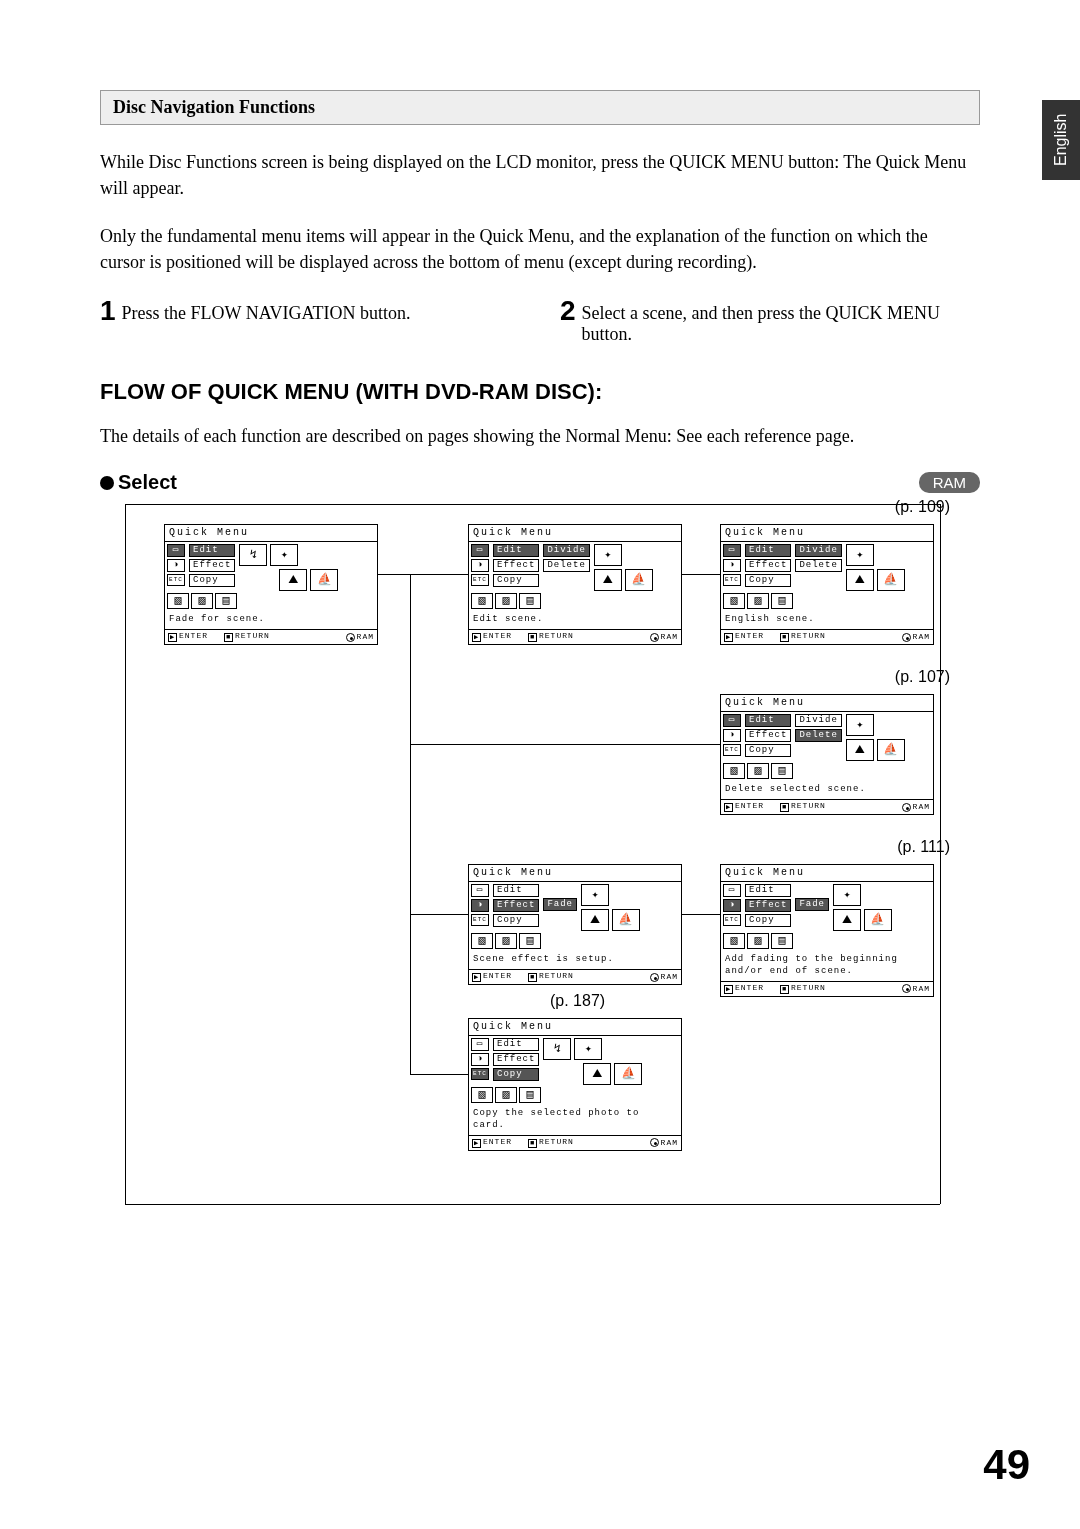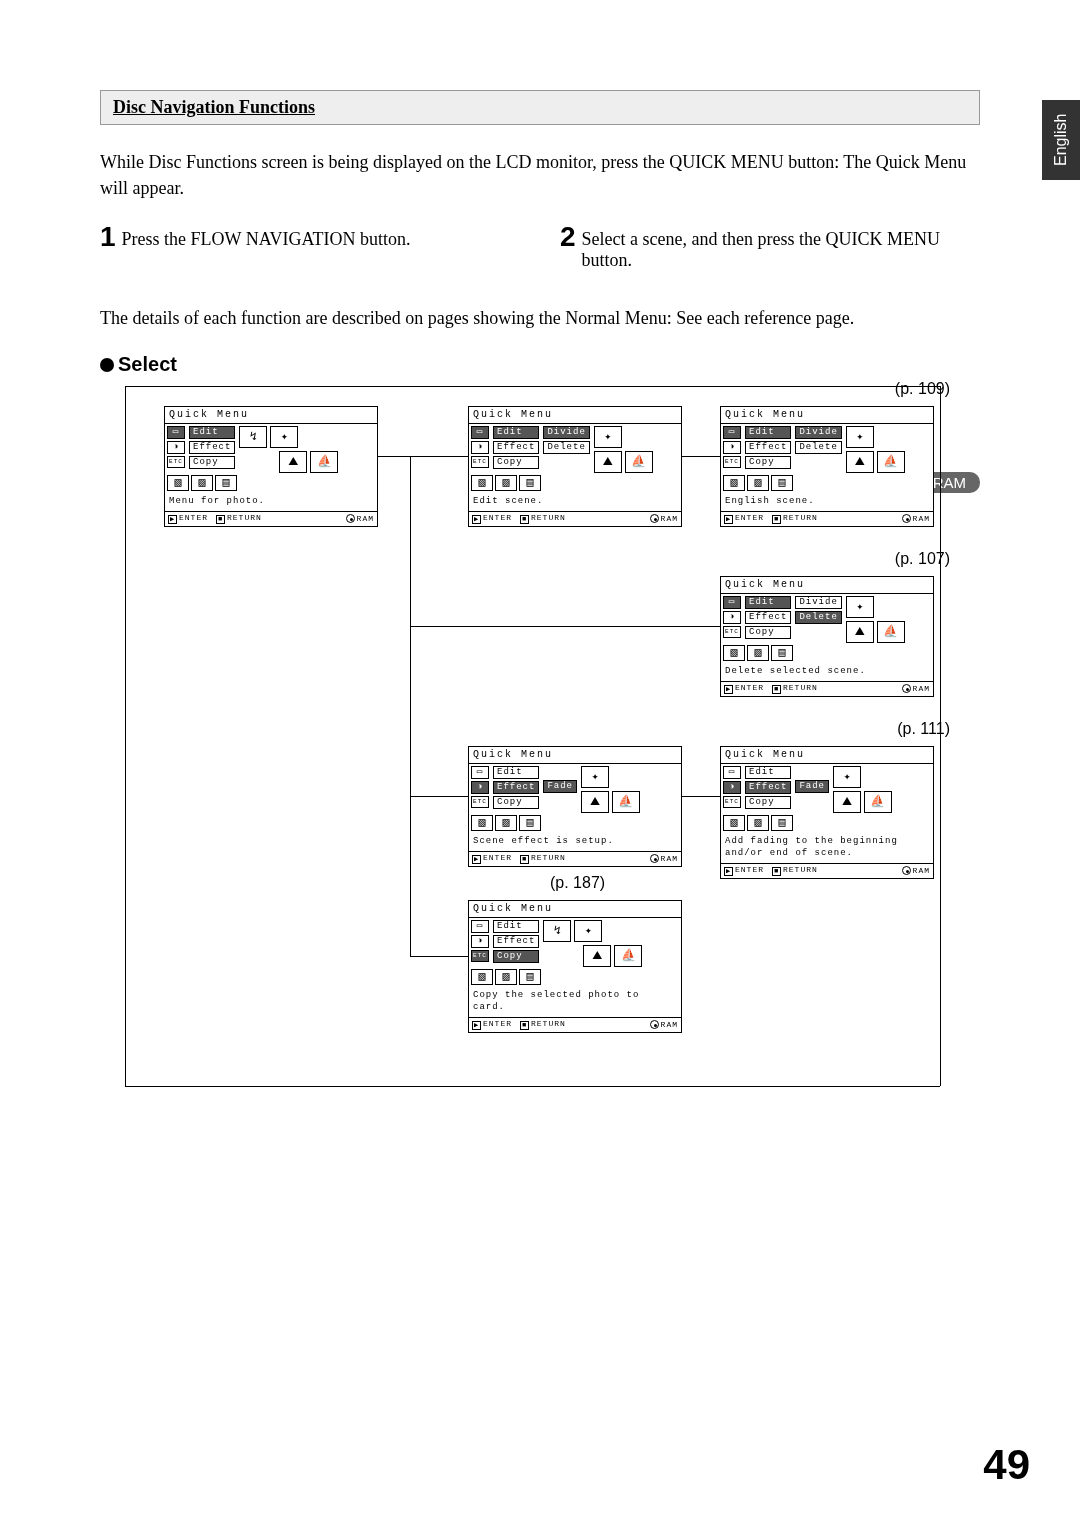--- a/index.html
+++ b/index.html
@@ -34,21 +34,20 @@
     font-size: 16px;
   }
   .section-header {
     border: 1px solid #999;
     background: #eee;
     padding: 6px 12px;
     font-weight: bold;
     font-size: 18px;
     margin-bottom: 24px;
     width: 880px;
-    text-decoration: underline;
   }
   .body-text {
     font-size: 18px;
     line-height: 1.45;
     margin-bottom: 22px;
     width: 870px;
   }
   .steps {
     display: flex;
     gap: 40px;
@@ -160,21 +159,21 @@
   }
   .mb-foot {
     display: flex;
     justify-content: space-between;
     align-items: center;
     border-top: 1px solid #000;
     padding: 2px 3px;
     font-size: 8px;
     letter-spacing: 1px;
   }
-  .mb-foot .er { display: flex; gap: 8px; }
+  .mb-foot .er { display: flex; gap: 16px; }
   .mb-foot .ram { display: flex; align-items: center; gap: 2px; }
   .sq { display:inline-block; width:9px; height:9px; border:1px solid #000; margin-right:2px; vertical-align:-1px;}
   .sq.play::after{content:"▶"; font-size:7px; line-height:7px; display:block; text-align:center;}
   .sq.stop::after{content:"■"; font-size:7px; line-height:7px; display:block; text-align:center;}
   .circ { display:inline-block; width:9px; height:9px; border:1px solid #000; border-radius:50%; position:relative;}
   .circ::after{content:""; position:absolute; left:3px; top:3px; width:3px; height:3px; background:#000; border-radius:50%;}
   .page-num {
     position: absolute;
     right: 50px;
     bottom: 40px;
@@ -186,34 +185,36 @@
 </head>
 <body>
 
 <div class="side-tab">English</div>
 
 <div class="page">
 
   <div class="section-header">Disc Navigation Functions</div>
 
   <p class="body-text">While Disc Functions screen is being displayed on the LCD monitor, press the QUICK MENU button: The Quick Menu will appear.</p>
+  <p class="body-text">Only the fundamental menu items will appear in the Quick Menu, and the explanation of the function on which the cursor is positioned will be displayed across the bottom of menu (except during recording).</p>
 
   <div class="steps">
     <div class="step">
       <span class="step-num">1</span>
       <span class="step-text">Press the FLOW NAVIGATION button.</span>
     </div>
     <div class="step">
       <span class="step-num">2</span>
       <span class="step-text">Select a scene, and then press the QUICK MENU button.</span>
     </div>
   </div>
 
   <div class="ram-badge">RAM</div>
 
+  <div class="h2">FLOW OF QUICK MENU (WITH DVD-RAM DISC):</div>
   <p class="body-text">The details of each function are described on pages showing the Normal Menu: See each reference page.</p>
 
   <div class="scene-head">
     <span class="bullet"></span><span>Select</span>
   </div>
 
   <div class="diagram">
 
     <span class="page-ref" style="right:30px; top:-6px;">(p. 109)</span>
     <span class="page-ref" style="right:30px; top:164px;">(p. 107)</span>
@@ -254,21 +255,21 @@
             <div class="thumb">⛰</div>
             <div class="thumb">⛵</div>
           </div>
         </div>
       </div>
       <div style="display:flex; gap:2px; padding:0 2px 2px 2px;">
         <div class="thumb" style="width:22px;height:16px;">▧</div>
         <div class="thumb" style="width:22px;height:16px;">▨</div>
         <div class="thumb" style="width:22px;height:16px;">▤</div>
       </div>
-      <div class="mb-desc">Menu for photo.</div>
+      <div class="mb-desc">Fade for scene.</div>
       <div class="mb-foot">
         <span class="er">
             <span><span class="sq play"></span><span>ENTER</span></span>
             <span><span class="sq stop"></span><span>RETURN</span></span>
           </span>
         <span class="ram">
             <span class="circ"></span>
             <span>RAM</span>
           </span>
       </div>

